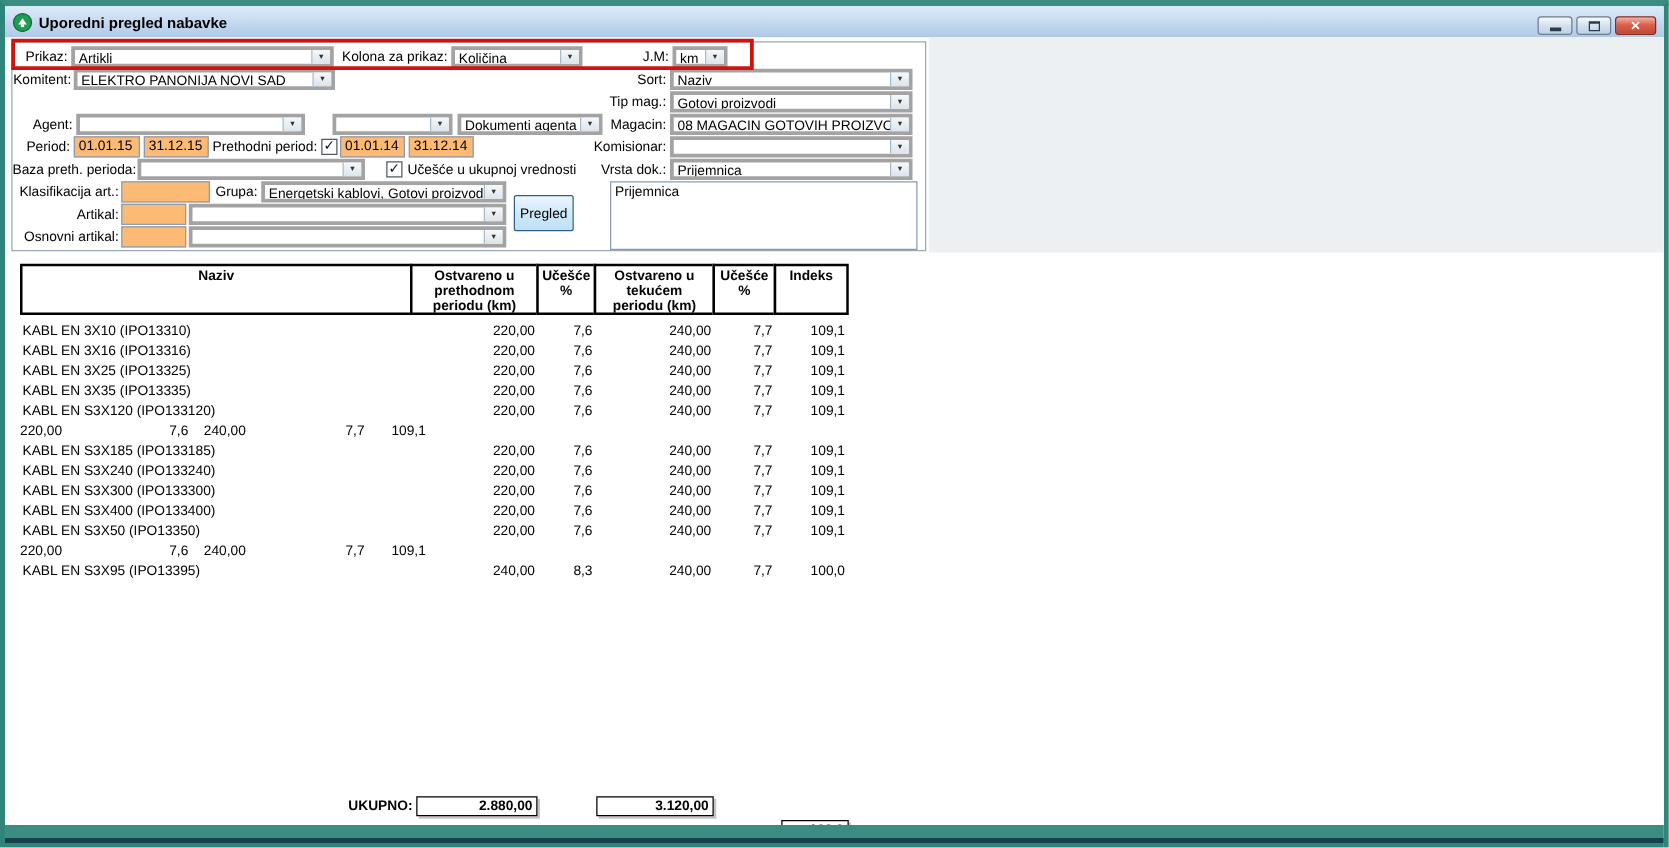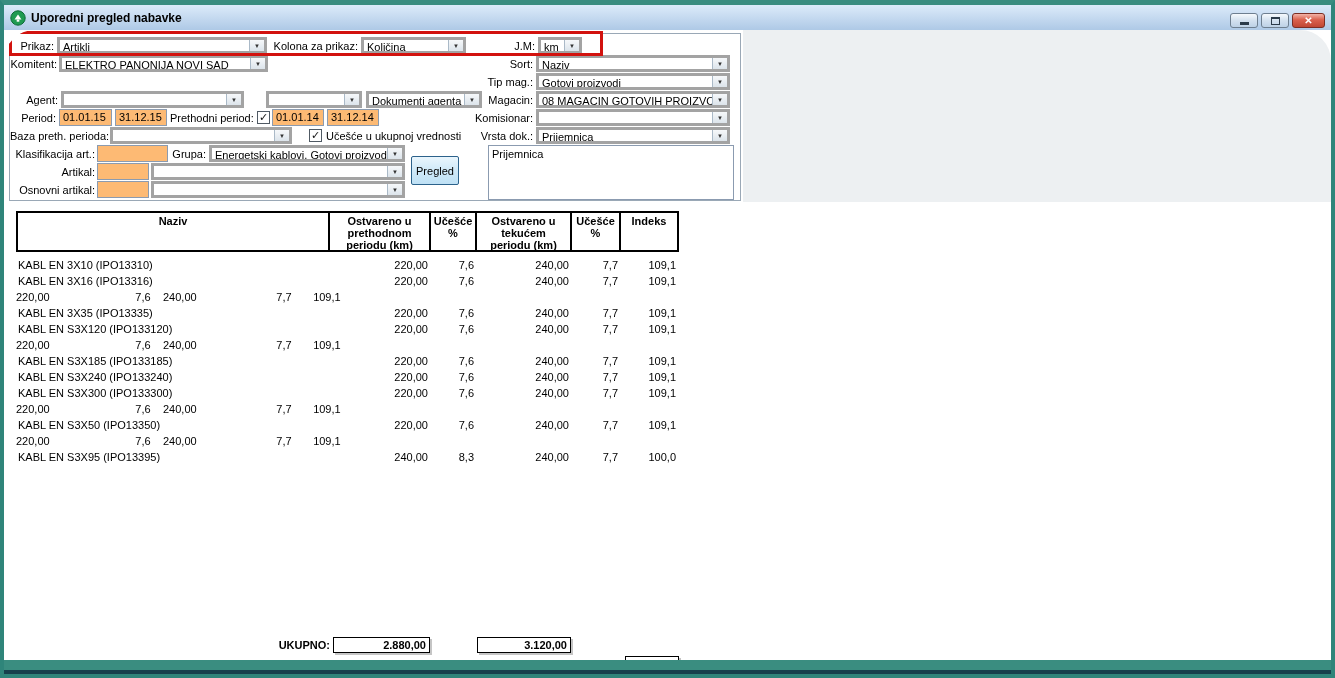--- a/index.html
+++ b/index.html
@@ -16,21 +16,21 @@
   .title { font-size:12px; font-weight:bold; color:#000; }
   .win-buttons { margin-left:auto; display:flex; gap:3px; align-items:flex-start; height:100%; padding-top:4px; }
   .wbtn { width:28px; height:15px; border:1px solid #6e7f90; border-radius:3px;
           background:linear-gradient(#f6fafd,#d3e1ef 50%,#bdd1e6);
           display:flex; align-items:center; justify-content:center; cursor:default; }
   .wbtn.close { width:33px; background:linear-gradient(#f3b4a8,#da614d 45%,#c04733);
                 border-color:#7c2e24; color:#fff; font-size:10px; font-weight:bold; }
   .glyph-min { width:9px; height:3px; background:#2b3b4a; margin-top:6px; }
   .glyph-max { width:9px; height:8px; border:1px solid #2b3b4a; border-top:2px solid #2b3b4a; }
 
-  .client { position:relative; flex:1; background:#fff; overflow:hidden;border-radius:31px; }
+  .client { position:relative; flex:1; background:#fff; overflow:hidden; }
   .gray-strip { position:absolute; left:739px; top:0; width:588px; height:172px; background:#edf0f2; }
 
   .form-panel { position:absolute; left:5px; top:3px; width:732px; height:168px;
                 background:#fff; border:1px solid #9aa8b6; }
 
   .flabel { position:absolute; font-size:11px; line-height:13px; text-align:right; white-space:nowrap; color:#000; }
   .flabel-l { position:absolute; font-size:11px; line-height:13px; white-space:nowrap; color:#000; }
 
   .combo { position:absolute; height:17px; border:3px solid #a3a3a3; background:#fff; display:flex; overflow:hidden; }
   .cval { flex:1; font-size:11px; line-height:15px; padding:0 1px 0 3px; white-space:nowrap; overflow:hidden; }
@@ -262,20 +262,21 @@
         </div>
         <div class="trow">
           <div class="tc name">KABL EN 3X16 (IPO13316)</div>
           <div class="tc num">220,00</div>
           <div class="tc num">7,6</div>
           <div class="tc num">240,00</div>
           <div class="tc num">7,7</div>
           <div class="tc num">109,1</div>
         </div>
         <div class="trow">
+          <div class="tc name">KABL EN 3X25 (IPO13325)</div>
           <div class="tc num">220,00</div>
           <div class="tc num">7,6</div>
           <div class="tc num">240,00</div>
           <div class="tc num">7,7</div>
           <div class="tc num">109,1</div>
         </div>
         <div class="trow">
           <div class="tc name">KABL EN 3X35 (IPO13335)</div>
           <div class="tc num">220,00</div>
           <div class="tc num">7,6</div>
@@ -316,20 +317,21 @@
         </div>
         <div class="trow">
           <div class="tc name">KABL EN S3X300 (IPO133300)</div>
           <div class="tc num">220,00</div>
           <div class="tc num">7,6</div>
           <div class="tc num">240,00</div>
           <div class="tc num">7,7</div>
           <div class="tc num">109,1</div>
         </div>
         <div class="trow">
+          <div class="tc name">KABL EN S3X400 (IPO133400)</div>
           <div class="tc num">220,00</div>
           <div class="tc num">7,6</div>
           <div class="tc num">240,00</div>
           <div class="tc num">7,7</div>
           <div class="tc num">109,1</div>
         </div>
         <div class="trow">
           <div class="tc name">KABL EN S3X50 (IPO13350)</div>
           <div class="tc num">220,00</div>
           <div class="tc num">7,6</div>

